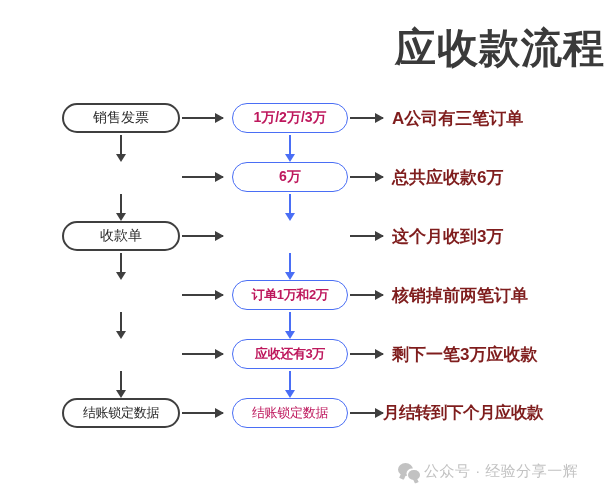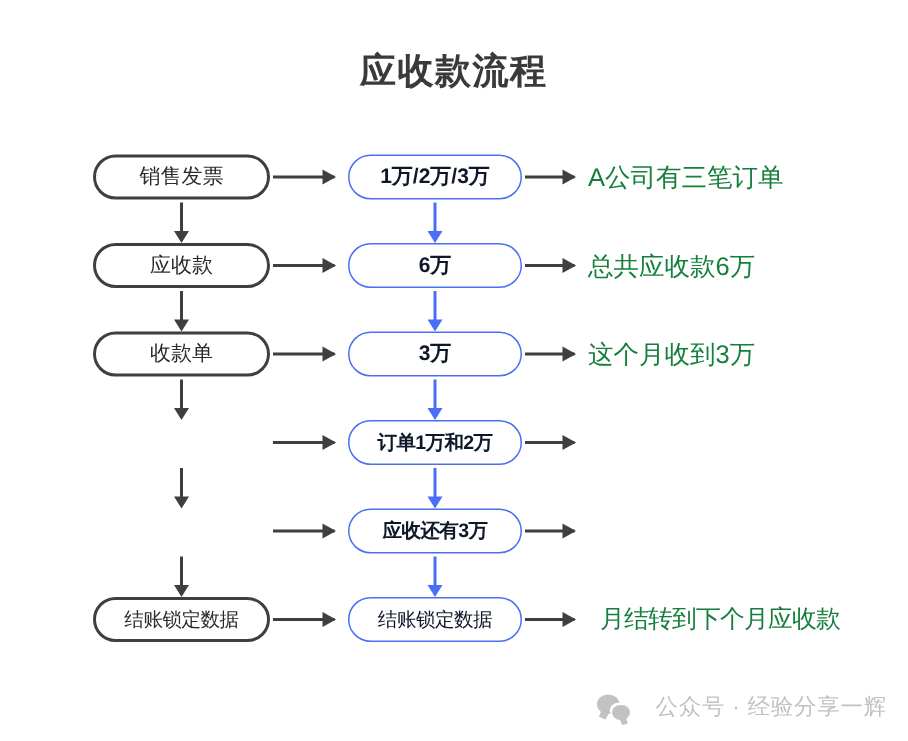--- a/index.html
+++ b/index.html
@@ -13,22 +13,22 @@
     font-family: "Liberation Sans", "DejaVu Sans", sans-serif;
     overflow: hidden;
     position: relative;
   }
 
   #page-title {
     position: absolute;
     top: 28px;
     left: 0;
     width: 605px;
-    text-align: center;
-    font-size: 24px;
+    text-align: right;
+    font-size: 41px;
     font-weight: bold;
     color: #3a3a3a;
     letter-spacing: 1px;
     line-height: 40px;
   }
 
   #flow {
     position: absolute;
     top: 103px;
     left: 0;
@@ -62,42 +62,42 @@
     color: #2b2b2b;
     font-size: 14px;
     font-weight: normal;
   }
   .node-left.tight { font-size: 13px; letter-spacing: -0.3px; }
 
   .node-mid {
     left: 232px;
     width: 116px;
     border: 1.6px solid #4a6ef5;
-    color: #0f172a;
+    color: #be185d;
     font-size: 14px;
     font-weight: bold;
   }
   .node-mid.tight { font-size: 13px; letter-spacing: -0.4px; }
   .node-mid.plain { font-weight: normal; font-size: 13px; letter-spacing: -0.3px; }
 
   
   .annot {
     position: absolute;
     left: 392px;
     top: 0;
     height: 30px;
     display: flex;
     align-items: center;
     font-size: 17px;
-    font-weight: normal;
-    color: #15803d;
+    font-weight: bold;
+    color: #7f1d1d;
     white-space: nowrap;
     letter-spacing: 0px;
   }
-  .annot.narrow { left: 400px; font-size: 16.5px; letter-spacing: -0.5px; }
+  .annot.narrow { left: 383px; font-size: 16.5px; letter-spacing: -0.5px; }
 
   
   .h-arrow {
     position: absolute;
     top: 14px;
     height: 2px;
     background: #3f3f3f;
   }
   .h-arrow::after {
     content: "";
@@ -140,21 +140,21 @@
     background: #4a6ef5;
   }
 
   
   #footer {
     position: absolute;
     left: 398px;
     top: 462px;
     display: flex;
     align-items: center;
-    gap: 17px;
+    gap: 4px;
     color: #c2c2c2;
   }
   #footer .wechat-icon {
     position: relative;
     width: 22px;
     height: 17px;
     flex: 0 0 auto;
   }
   #footer .wechat-icon .bub-a,
   #footer .wechat-icon .bub-b {
@@ -207,51 +207,51 @@
     <div class="node node-left">销售发票</div>
     <div class="h-arrow a1"></div>
     <div class="node node-mid">1万/2万/3万</div>
     <div class="h-arrow a2"></div>
     <div class="annot">A公司有三笔订单</div>
   </div>
   <div class="v-arrow v-dark" style="top:32px;height:20px;"></div>
   <div class="v-arrow v-blue" style="top:32px;height:20px;"></div>
 
   <div class="flow-row" style="top:59px;">
-    <div class="node node-left">应收款</div>
     <div class="h-arrow a1"></div>
     <div class="node node-mid">6万</div>
     <div class="h-arrow a2"></div>
     <div class="annot">总共应收款6万</div>
   </div>
   <div class="v-arrow v-dark" style="top:91px;height:20px;"></div>
   <div class="v-arrow v-blue" style="top:91px;height:20px;"></div>
 
   <div class="flow-row" style="top:118px;">
     <div class="node node-left">收款单</div>
     <div class="h-arrow a1"></div>
-    <div class="node node-mid">3万</div>
     <div class="h-arrow a2"></div>
     <div class="annot">这个月收到3万</div>
   </div>
   <div class="v-arrow v-dark" style="top:150px;height:20px;"></div>
   <div class="v-arrow v-blue" style="top:150px;height:20px;"></div>
 
   <div class="flow-row" style="top:177px;">
     <div class="h-arrow a1"></div>
     <div class="node node-mid tight">订单1万和2万</div>
     <div class="h-arrow a2"></div>
+    <div class="annot">核销掉前两笔订单</div>
   </div>
   <div class="v-arrow v-dark" style="top:209px;height:20px;"></div>
   <div class="v-arrow v-blue" style="top:209px;height:20px;"></div>
 
   <div class="flow-row" style="top:236px;">
     <div class="h-arrow a1"></div>
     <div class="node node-mid tight">应收还有3万</div>
     <div class="h-arrow a2"></div>
+    <div class="annot">剩下一笔3万应收款</div>
   </div>
   <div class="v-arrow v-dark" style="top:268px;height:20px;"></div>
   <div class="v-arrow v-blue" style="top:268px;height:20px;"></div>
 
   <div class="flow-row" style="top:295px;">
     <div class="node node-left tight">结账锁定数据</div>
     <div class="h-arrow a1"></div>
     <div class="node node-mid plain">结账锁定数据</div>
     <div class="h-arrow a2"></div>
     <div class="annot narrow">月结转到下个月应收款</div>

